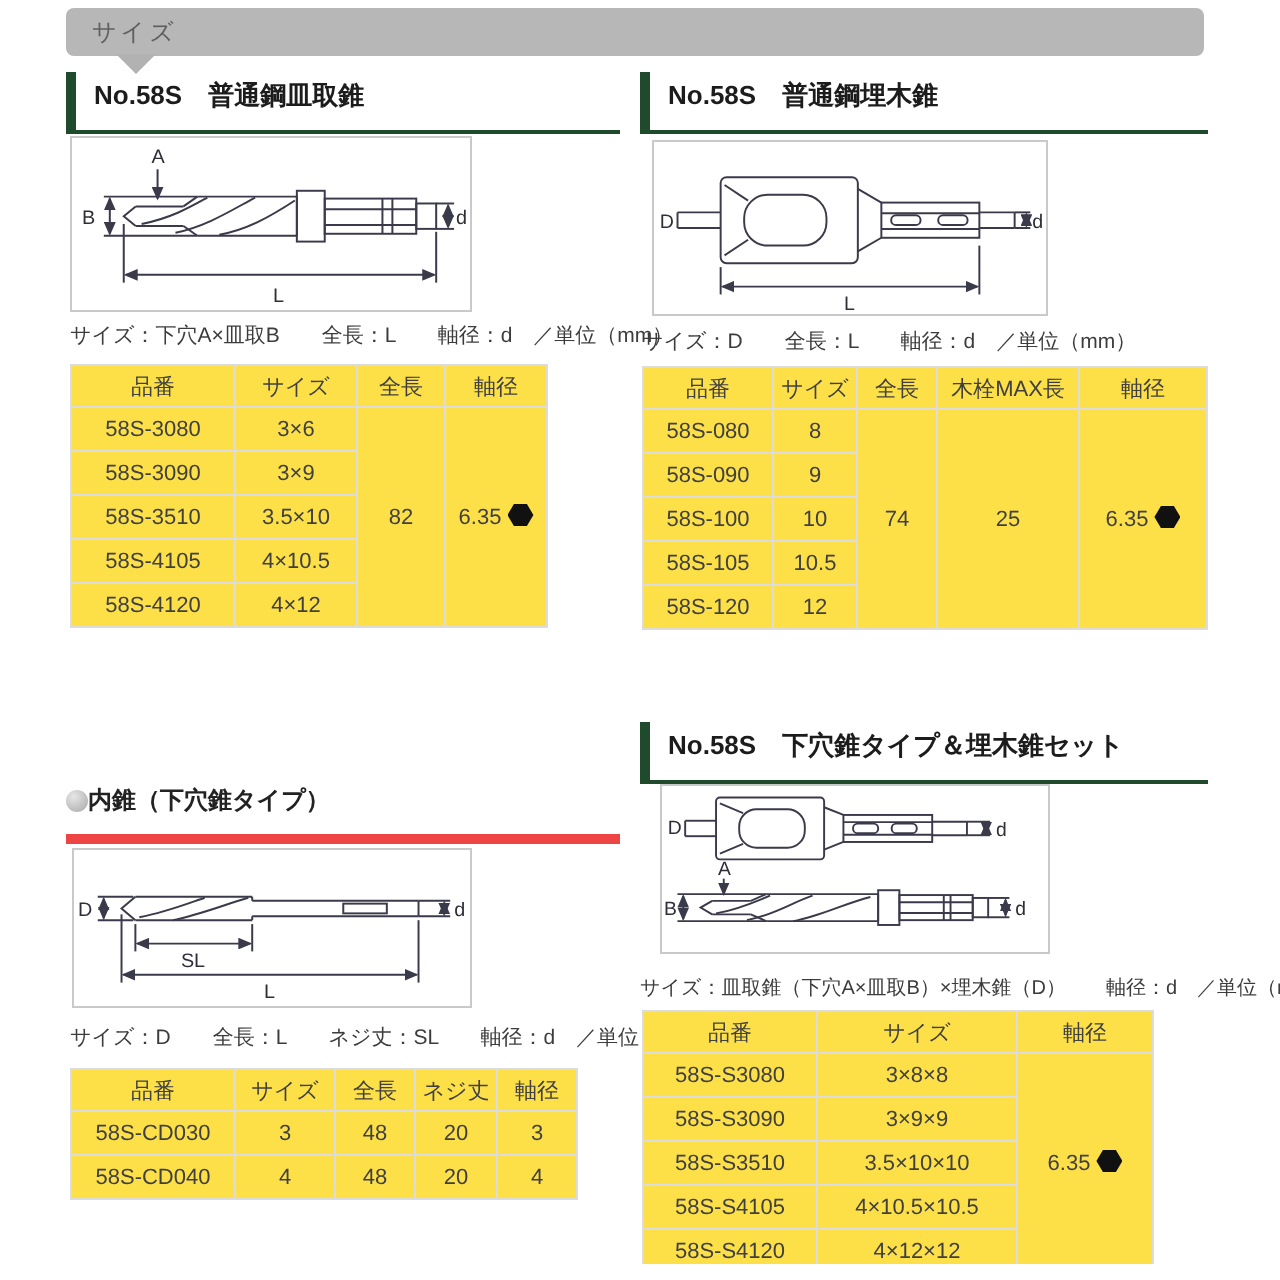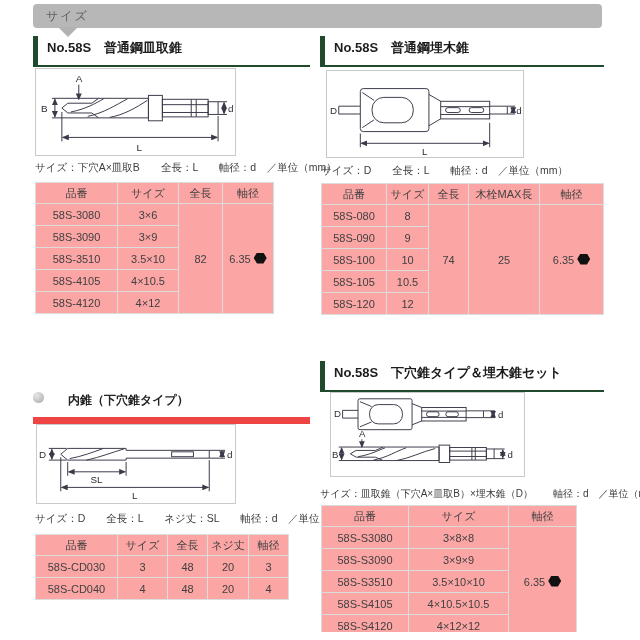--- a/index.html
+++ b/index.html
@@ -21,39 +21,39 @@
   .size-bar span{font-size:12px;color:var(--tab-text);letter-spacing:2px;}
   .tab-pointer{position:absolute;left:58px;top:27px;width:0;height:0;
                border-left:10px solid transparent;border-right:10px solid transparent;
                border-top:10px solid #b2b2b2;}
 
   
   .sec-title{position:absolute;margin:0;font-size:13px;font-weight:bold;color:#1c1c1c;
              border-left:5px solid var(--accent-green);border-bottom:2px solid var(--accent-green);
              padding:3px 0 8px 9px;box-sizing:border-box;}
 
-  .subheader{position:absolute;display:flex;gap:24px;
+  .subheader{position:absolute;display:flex;align-items:center;gap:0;
              font-size:12px;font-weight:bold;color:#222;
-             border-bottom:7px solid #ef4444;padding-bottom:8px;box-sizing:border-box;}
+             border-bottom:5px solid #ef4444;padding-bottom:8px;box-sizing:border-box;}
   .bullet{width:11px;height:11px;border-radius:50%;flex:0 0 auto;
           background:radial-gradient(circle at 35% 30%, #e6e6e6, #a8a8a8);}
 
   
   .diagram-box{position:absolute;border:1px solid #c9c9c9;background:#fff;box-sizing:border-box;}
   .dia{display:block;width:100%;height:100%;}
   .dia line,.dia path,.dia rect,.dia polyline,.dia ellipse{
        stroke:var(--diagram-stroke);fill:none;stroke-width:1;}
   .dia text{fill:#2e2e38;stroke:none;font-size:10px;font-family:"Liberation Sans","DejaVu Sans",sans-serif;}
   .dia marker path{fill:var(--diagram-stroke);stroke:none;}
 
   .caption{position:absolute;font-size:10.5px;color:#3c3c3c;white-space:nowrap;}
 
   
   .tbl{position:absolute;}
-  .tbl table{border-collapse:collapse;width:100%;table-layout:fixed;background:#fca5a5;}
+  .tbl table{border-collapse:collapse;width:100%;table-layout:fixed;background:#fde047;}
   .tbl th,.tbl td{border:1px solid var(--border-gray);font-weight:normal;font-size:11px;
                   color:#404040;text-align:center;vertical-align:middle;padding:0;}
   .tbl thead th{height:20px;}
   .tbl tbody td{height:21px;}
   .hex{display:inline-block;width:13px;height:11px;background:var(--hex-black);
        clip-path:polygon(25% 0%,75% 0%,100% 50%,75% 100%,25% 100%,0% 50%);
        vertical-align:-1px;margin-left:3px;}
 </style>
 </head>
 <body>

